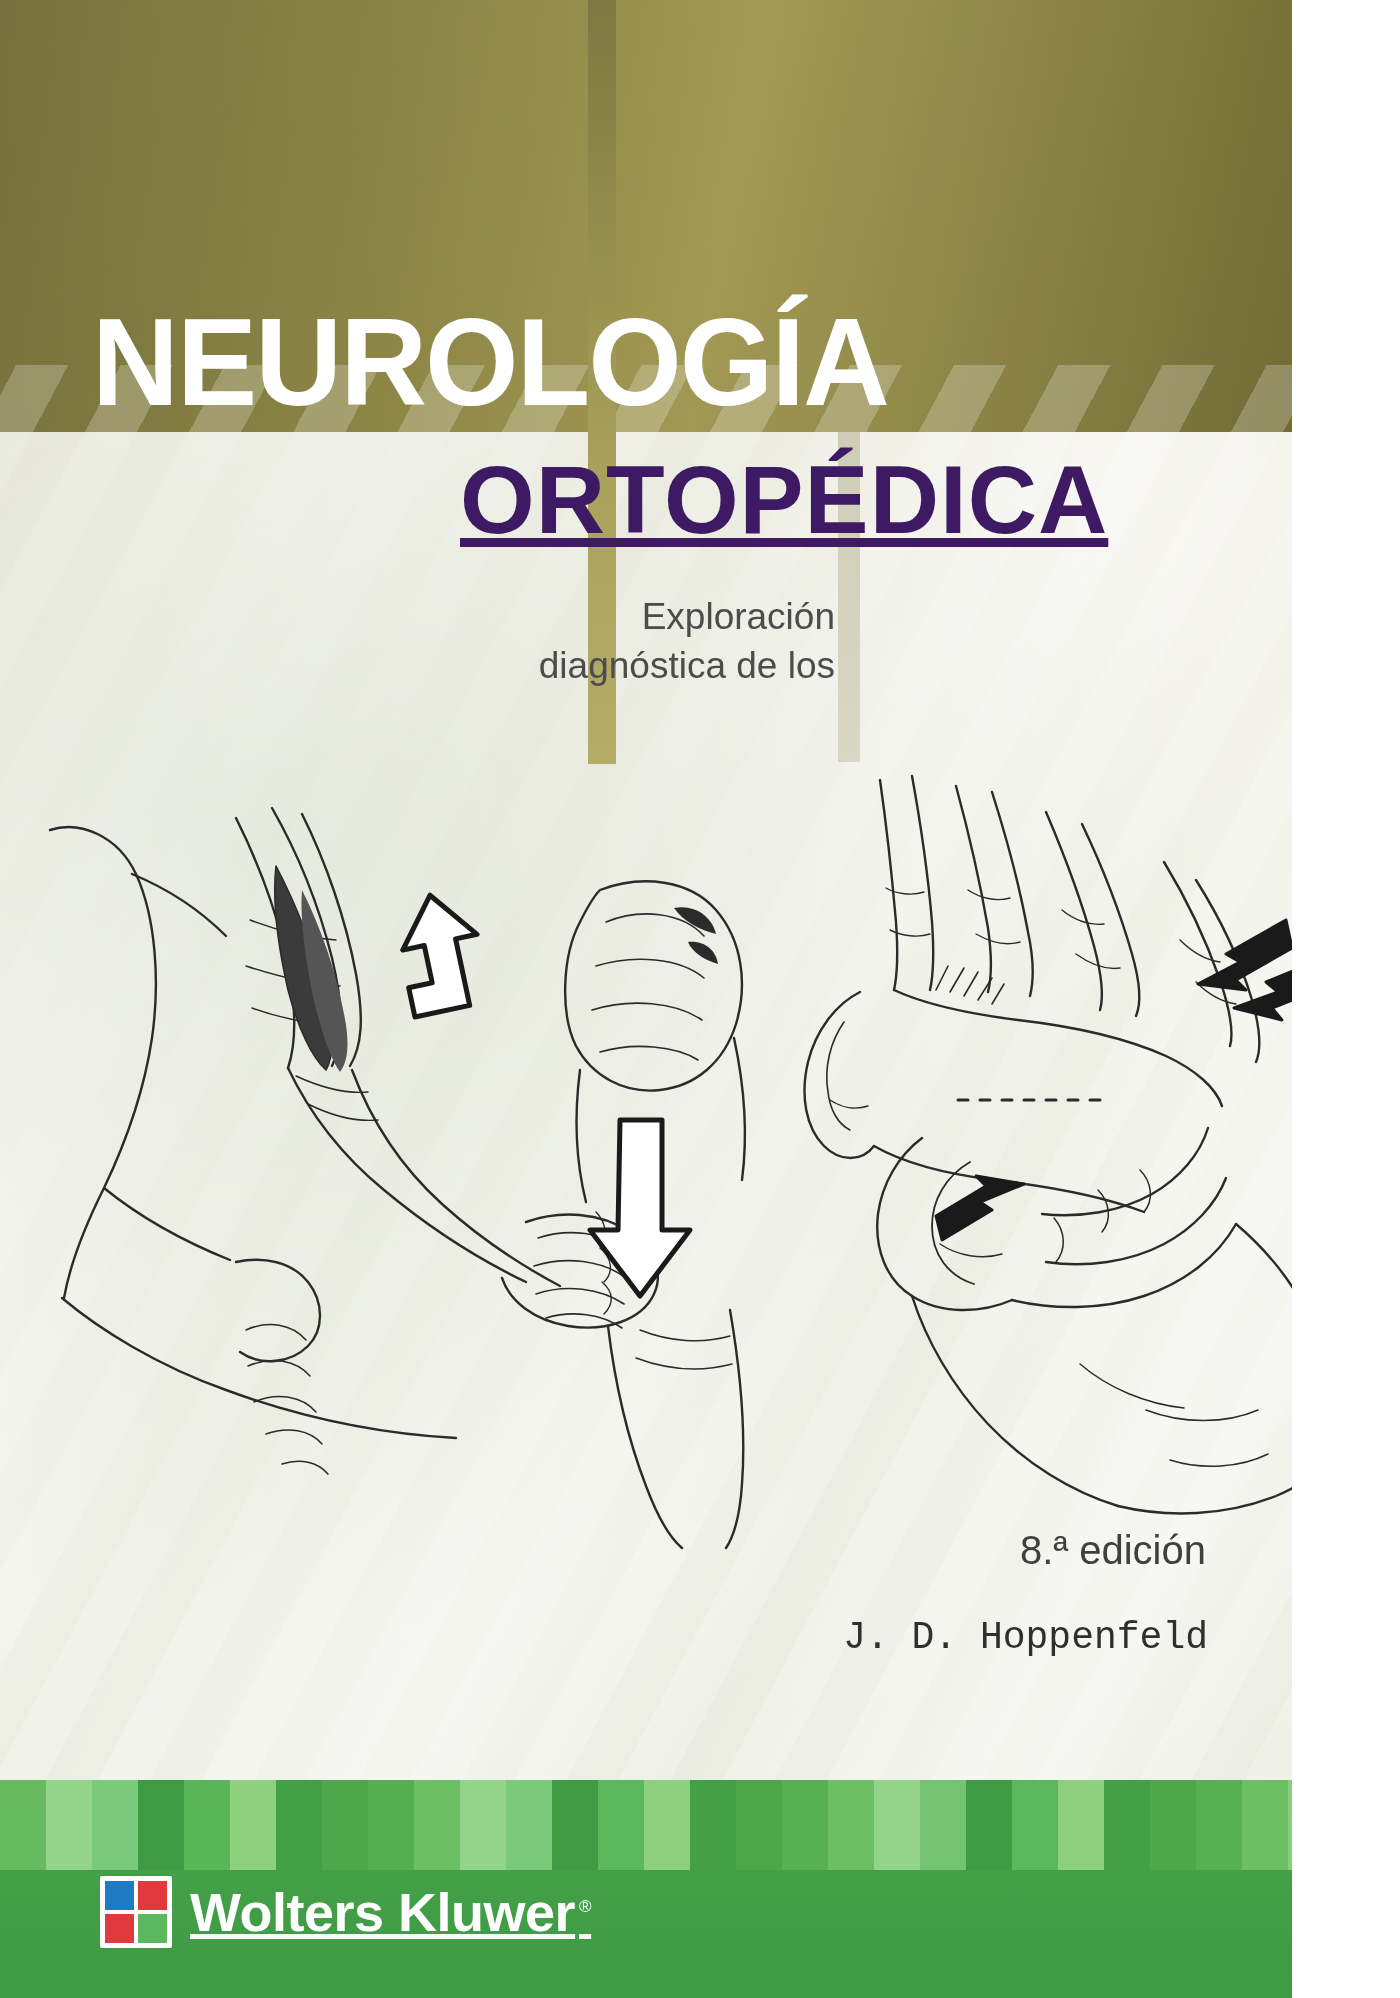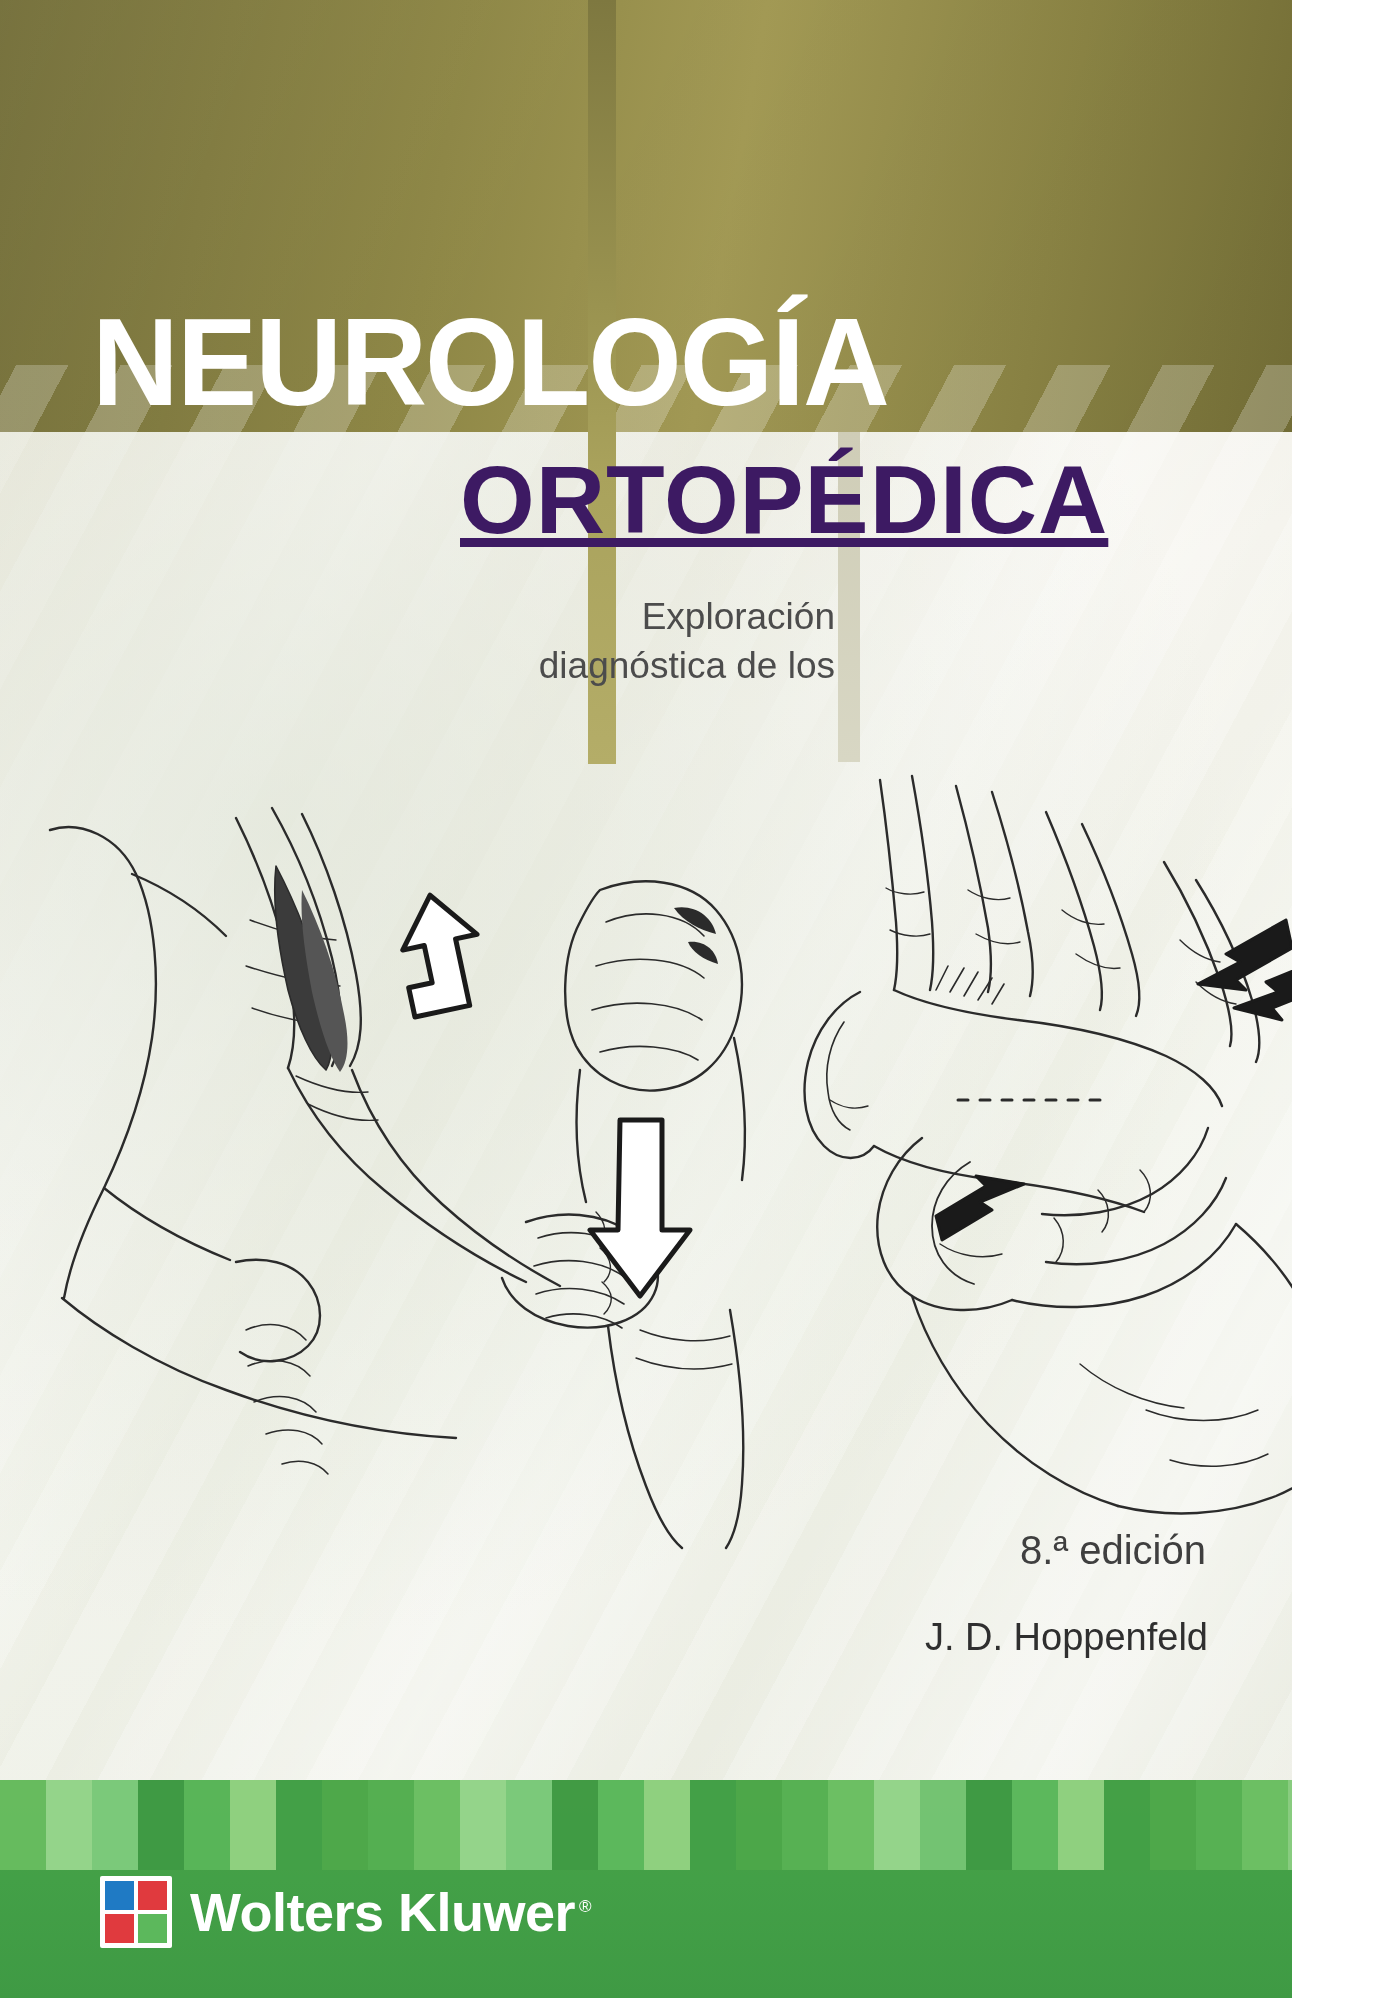--- a/index.html
+++ b/index.html
@@ -152,20 +152,21 @@
   }
   .authors {
     position: absolute;
     right: 84px;
     top: 1612px;
     z-index: 6;
     text-align: right;
     font-size: 38px;
     line-height: 1.35;
     color: #2f2f2f;
+    font-family: Liberation Mono, monospace;
   }
   .authors span { display: block; }
 
   
   .bottom-band {
     position: absolute;
     left: 0;
     top: 1780px;
     width: 1400px;
     height: 218px;
@@ -208,20 +209,21 @@
     border-radius: 2px;
   }
   .wk-mark i { display: block; }
   .wk-name {
     margin-left: 18px;
     color: #ffffff;
     font-size: 54px;
     font-weight: bold;
     letter-spacing: -0.5px;
     white-space: nowrap;
+    text-decoration: underline;
   }
   .wk-reg {
     font-size: 17px;
     vertical-align: super;
     font-weight: normal;
     color: #ffffff;
     margin-left: 4px;
   }
 </style>
 </head>

